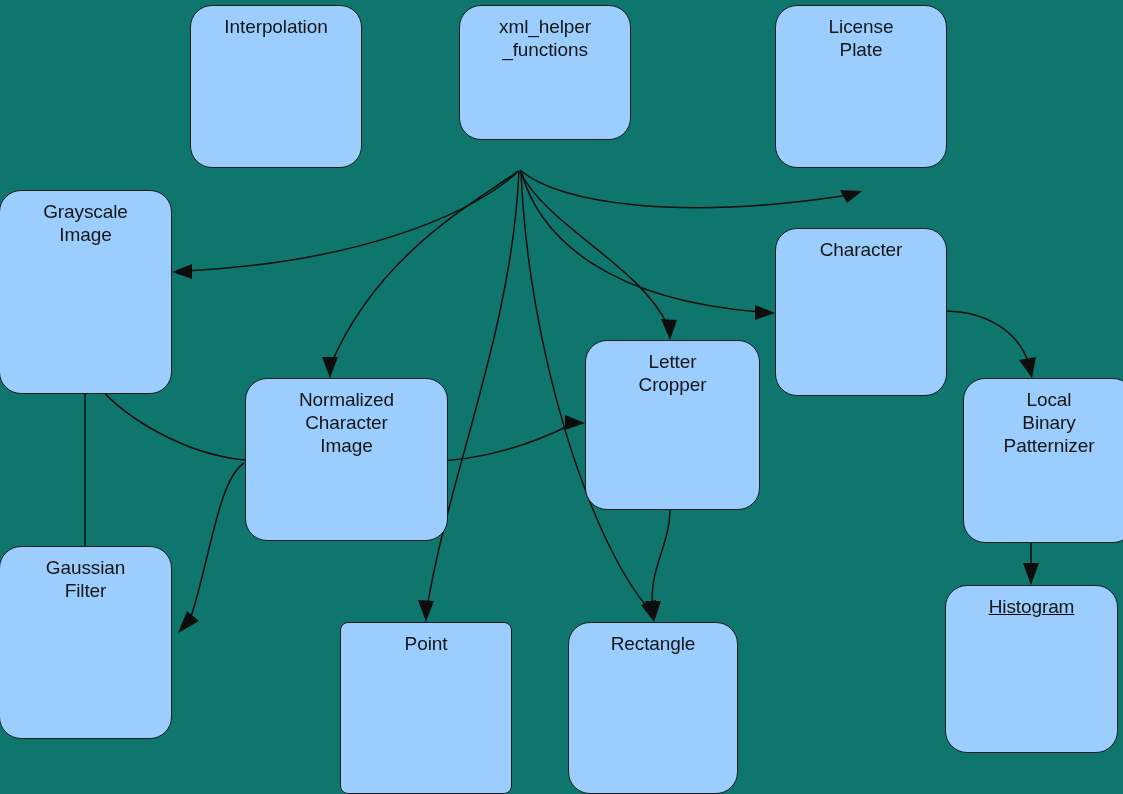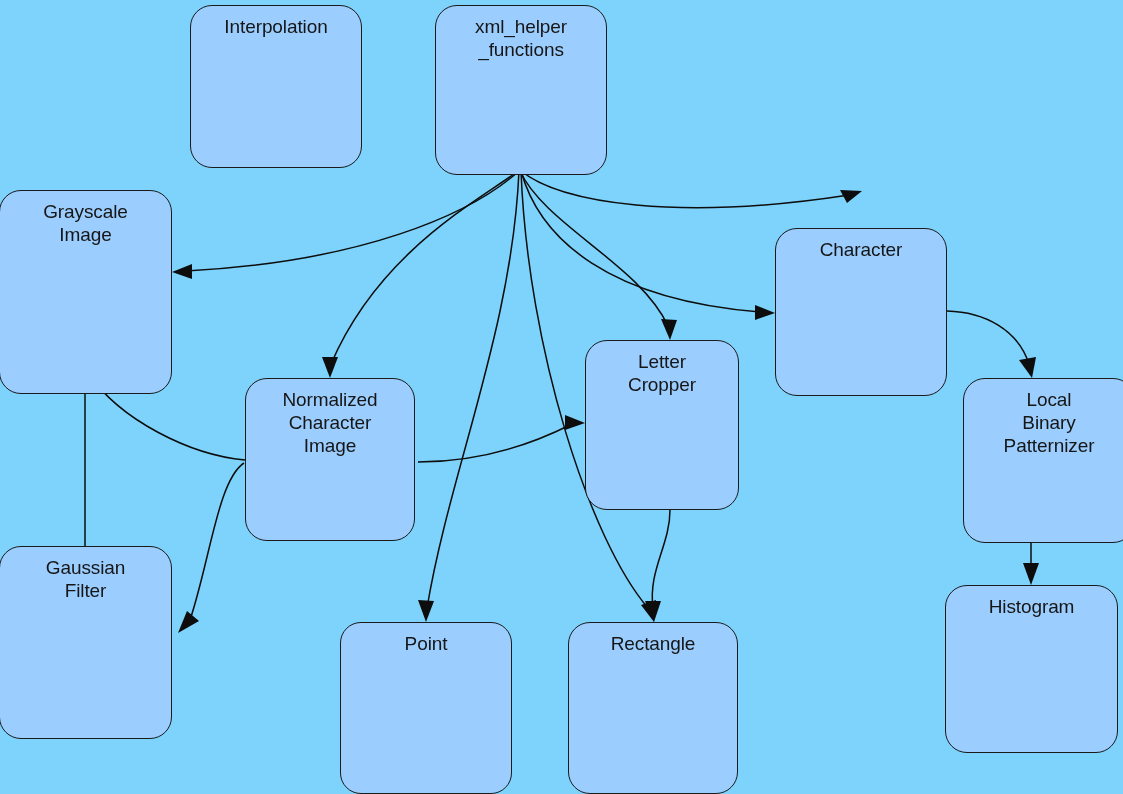--- a/index.html
+++ b/index.html
@@ -8,21 +8,21 @@
     padding: 0;
     background: #ffffff;
   }
   body {
     font-family: "Liberation Sans", sans-serif;
   }
   #diagram-canvas {
     position: relative;
     width: 1123px;
     height: 794px;
-    background: #7dd3fc;
+    background: #0f766e;
     overflow: hidden;
   }
   #edge-layer {
     position: absolute;
     left: 0;
     top: 0;
     width: 1123px;
     height: 794px;
     pointer-events: none;
   }
@@ -126,53 +126,57 @@
       <g>
         <path class="edge-path" d="M 85 546 L 85 374" stroke="#0d0d0d"></path>
         <path class="edge-head" d="M 85 358 L 77 380 L 93 380 Z" fill="#0d0d0d"></path>
       </g>
     </svg>
 
   <div id="node-layer">
       <div class="node" style="left: 190px; top: 5px; width: 172px; height: 163px; background: rgb(155, 205, 254); border-color: rgb(26, 26, 26); border-radius: 22px;">
         <span class="node-label" style="color: rgb(22, 22, 22);">Interpolation</span>
       </div>
-      <div class="node" style="left: 435px; top: 5px; width: 172px; height: 170px; background: rgb(155, 205, 254); border-color: rgb(26, 26, 26); border-radius: 22px;">
+      <div class="node" style="left: 459px; top: 5px; width: 172px; height: 135px; background: rgb(155, 205, 254); border-color: rgb(26, 26, 26); border-radius: 22px;">
         <span class="node-label" style="color: rgb(22, 22, 22);">xml_helper
 _functions</span>
+      </div>
+      <div class="node" style="left: 775px; top: 5px; width: 172px; height: 163px; background: rgb(155, 205, 254); border-color: rgb(26, 26, 26); border-radius: 22px;">
+        <span class="node-label" style="color: rgb(22, 22, 22);">License
+Plate</span>
       </div>
       <div class="node" style="left: -1px; top: 190px; width: 173px; height: 204px; background: rgb(155, 205, 254); border-color: rgb(26, 26, 26); border-radius: 22px;">
         <span class="node-label" style="color: rgb(22, 22, 22);">Grayscale
 Image</span>
       </div>
       <div class="node" style="left: 775px; top: 228px; width: 172px; height: 168px; background: rgb(155, 205, 254); border-color: rgb(26, 26, 26); border-radius: 22px;">
         <span class="node-label" style="color: rgb(22, 22, 22);">Character</span>
       </div>
-      <div class="node" style="left: 585px; top: 340px; width: 154px; height: 170px; background: rgb(155, 205, 254); border-color: rgb(26, 26, 26); border-radius: 22px;">
+      <div class="node" style="left: 585px; top: 340px; width: 175px; height: 170px; background: rgb(155, 205, 254); border-color: rgb(26, 26, 26); border-radius: 22px;">
         <span class="node-label" style="color: rgb(22, 22, 22);">Letter
 Cropper</span>
       </div>
-      <div class="node" style="left: 245px; top: 378px; width: 170px; height: 163px; background: rgb(155, 205, 254); border-color: rgb(26, 26, 26); border-radius: 22px;">
+      <div class="node" style="left: 245px; top: 378px; width: 203px; height: 163px; background: rgb(155, 205, 254); border-color: rgb(26, 26, 26); border-radius: 22px;">
         <span class="node-label" style="color: rgb(22, 22, 22);">Normalized
 Character
 Image</span>
       </div>
       <div class="node" style="left: 947px; top: 378px; width: 172px; height: 165px; background: rgb(155, 205, 254); border-color: rgb(26, 26, 26); border-radius: 22px; margin-left: 16px;">
         <span class="node-label" style="color: rgb(22, 22, 22);">Local
 Binary
 Patternizer</span>
       </div>
       <div class="node" style="left: -1px; top: 546px; width: 173px; height: 193px; background: rgb(155, 205, 254); border-color: rgb(26, 26, 26); border-radius: 22px;">
         <span class="node-label" style="color: rgb(22, 22, 22);">Gaussian
 Filter</span>
       </div>
-      <div class="node" style="left: 945px; top: 585px; width: 173px; height: 168px; background: rgb(155, 205, 254); border-color: rgb(26, 26, 26); border-radius: 22px;">
+      <div class="node" style="left: 945px; top: 585px; width: 173px; height: 168px; background: rgb(155, 205, 254); border-color: rgb(26, 26, 26); border-radius: 22px; text-decoration: underline;">
         <span class="node-label" style="color: rgb(22, 22, 22);">Histogram</span>
       </div>
-      <div class="node" style="left: 340px; top: 622px; width: 172px; height: 172px; background: rgb(155, 205, 254); border-color: rgb(26, 26, 26); border-radius: 21px;">
+      <div class="node" style="left: 340px; top: 622px; width: 172px; height: 172px; background: rgb(155, 205, 254); border-color: rgb(26, 26, 26); border-radius: 8px;">
         <span class="node-label" style="color: rgb(22, 22, 22);">Point</span>
       </div>
       <div class="node" style="left: 568px; top: 622px; width: 170px; height: 172px; background: rgb(155, 205, 254); border-color: rgb(26, 26, 26); border-radius: 22px; justify-content: flex-end;">
         <span class="node-label" style="color: rgb(22, 22, 22);">Rectangle</span>
       </div>
     </div>
 
 </div>
 
 </body></html>

